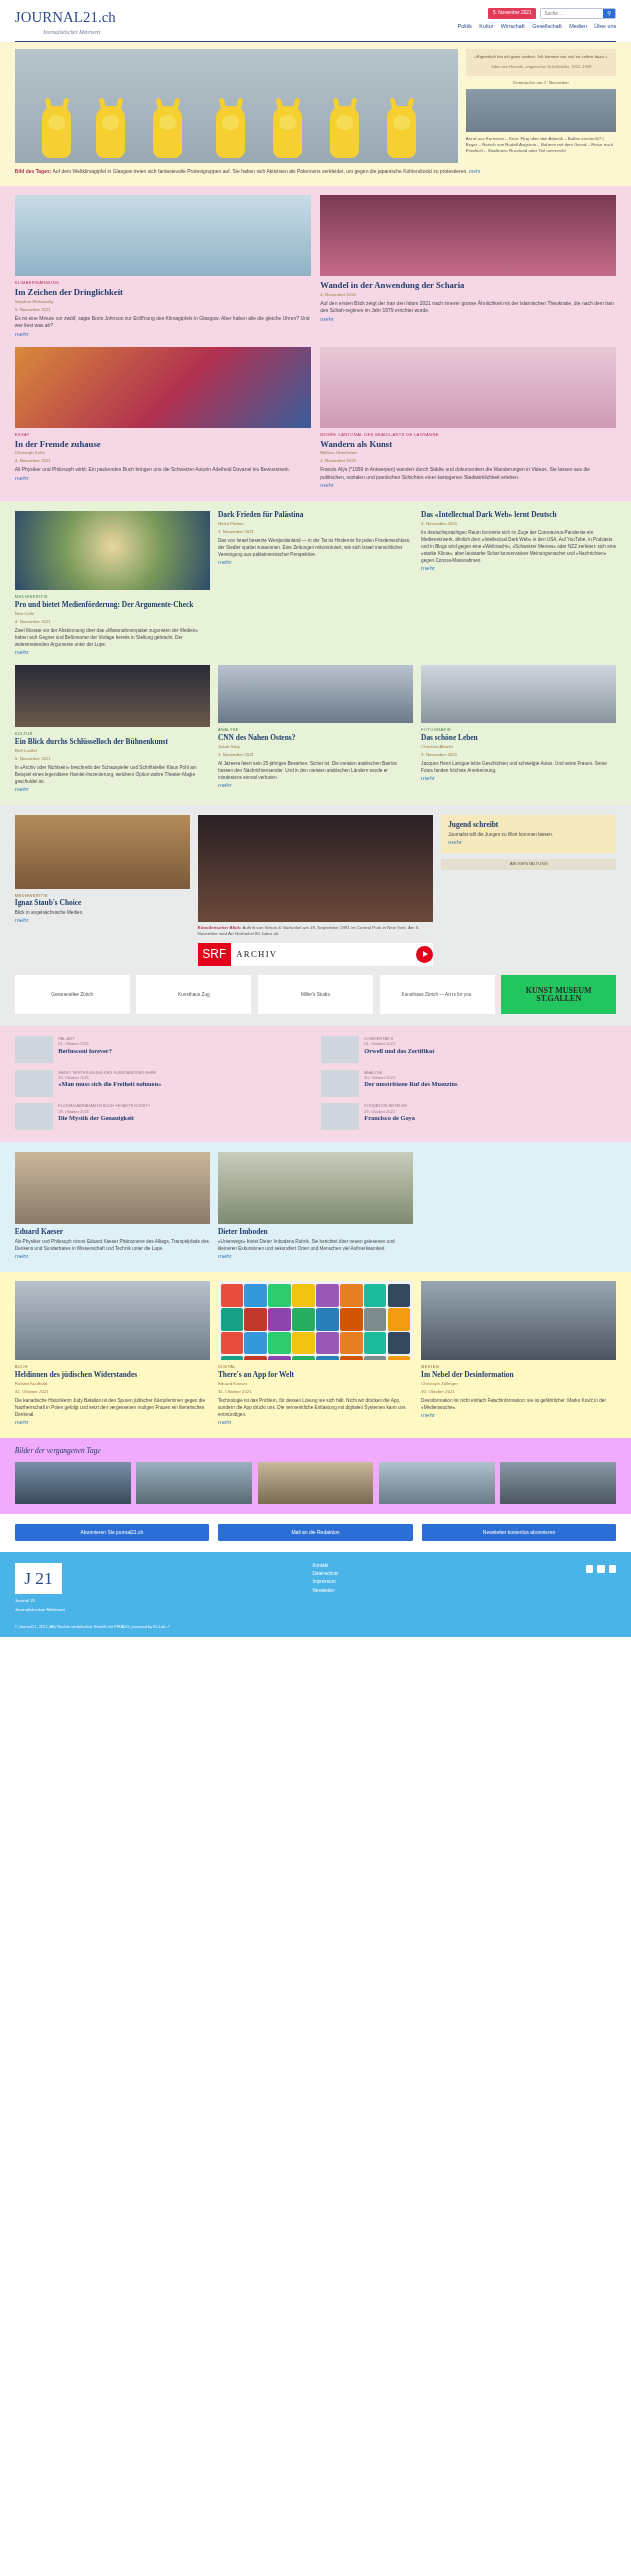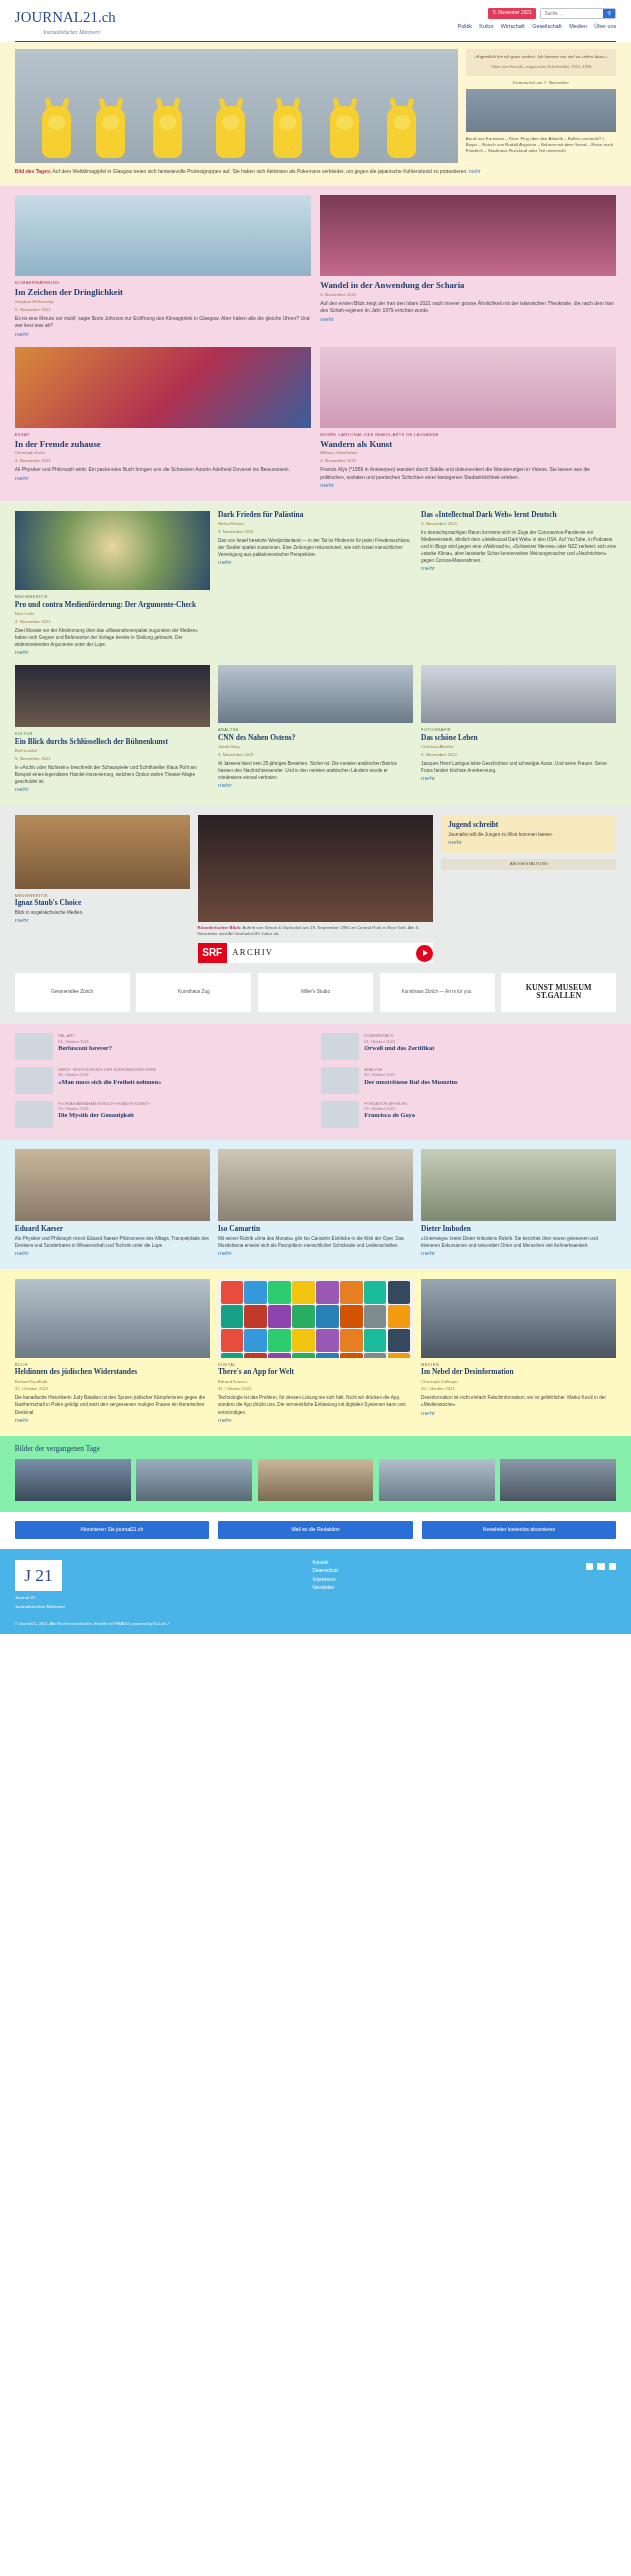--- a/index.html
+++ b/index.html
@@ -79,32 +79,32 @@
   .img-oldcar { background: linear-gradient(#cfd6de,#8b949e); height: 58px; }
   .small-body { font-size: 4.7px; line-height: 1.5; color: #4a4a4a; }
 
   
   .sec-grey { background: #e9eaea; padding: 9.4px 14.8px 12px 14.8px; }
   .media-row { display: grid; grid-template-columns: 1fr 1.35fr 1fr; gap: 8px; }
   .img-books { background: linear-gradient(#b58a5a,#7a5a3a); height: 74px; }
   .img-concert { background: linear-gradient(#2a2024,#6b4a3a); height: 107px; }
   .panel-yellow { background: #f6e9bd; padding: 6.7px; }
   .srf { display: flex; align-items: center; background: #ffffff; margin-top: 5.4px; }
-  .srf-logo { background: #e2001a; color: #fff; font-weight: bold; font-size: 10px; padding: 3.4px 4.7px; font-family: "Liberation Sans", sans-serif; }
+  .srf-logo { background: #e2001a; color: #fff; font-weight: normal; font-size: 12px; padding: 3.4px 4.7px; font-family: "Liberation Sans", sans-serif; }
   .srf-txt { font-size: 8.7px; letter-spacing: 1.3px; padding-left: 5.4px; color: #222; font-family: "Liberation Serif", serif; }
   .srf-play { margin-left: auto; width: 17.4px; height: 17.4px; background: #e2001a; border-radius: 50%; position: relative; }
   .srf-play:after { content:""; position:absolute; top:5.4px; left:6.7px; border-left: 5.4px solid #fff; border-top: 3.4px solid transparent; border-bottom: 3.4px solid transparent; }
   .arbeitsblatt { background: #e4e0cf; font-size: 4.4px; color: #6b5a3a; text-align: center; padding: 2.7px; margin-top: 5.4px; }
   .cap-small { font-size: 4.4px; color: #5a5a5a; margin-top: 3.4px; line-height: 1.45; }
   .cap-small b { color: #b03050; }
 
   
   .sponsors { display: grid; grid-template-columns: repeat(5,1fr); gap: 6.7px; margin-top: 9.4px; align-items: stretch; }
   .sp { background: #fff; height: 39px; display: flex; align-items: center; justify-content: center; font-size: 4.7px; color: #555; text-align: center; padding: 2.7px; }
-  .sp.km { background: #ffffff; color: #2a2a2a; font-family: "Liberation Serif", serif; font-weight: bold; font-size: 8px; line-height: 1.05; }
+  .sp.km { background: #22c55e; color: #2a2a2a; font-family: "Liberation Serif", serif; font-weight: bold; font-size: 8px; line-height: 1.05; }
 
   
   .sec-pink2 { background: #f6d7e6; padding: 9.4px 14.8px 12px 14.8px; }
   .mini-grid { display: grid; grid-template-columns: 1fr 1fr; gap: 6.7px 10.7px; }
   .mini { display: flex; gap: 5.4px; align-items: flex-start; }
   .mini .th { flex: 0 0 38px; height: 27px; }
   .mini .meta { font-size: 4px; color: #9a7b8a; }
   .mini h4 { font-family: "Liberation Serif", serif; font-size: 6.4px; color: #23406e; font-weight: bold; line-height: 1.2; }
 
   
@@ -115,21 +115,21 @@
 
   
   .sec-yellow2 { background: #fef9c3; padding: 9.4px 14.8px 12px 14.8px; }
   .img-woman { background: linear-gradient(#b7c2cb,#6e7b87); height: 79px; }
   .img-apps { background: #f2f2f2; height: 79px; position: relative; overflow: hidden; }
   .apps-grid { display: grid; grid-template-columns: repeat(8,1fr); gap: 1.3px; padding: 2.7px; }
   .apps-grid i { display: block; padding-top: 100%; border-radius: 2px; }
   .img-fog { background: linear-gradient(#9aa7b3,#4a5560); height: 79px; }
 
   
-  .sec-gal { background: #86efac; padding: 8px 14.8px 10.7px 14.8px; }
+  .sec-gal { background: #f0abfc; padding: 8px 14.8px 10.7px 14.8px; font-style: italic; }
   .gal-title { font-family: "Liberation Serif", serif; font-size: 7.4px; color: #23406e; margin-bottom: 5.4px; }
   .gal-row { display: grid; grid-template-columns: repeat(5,1fr); gap: 5.4px; }
   .gal-row div { height: 42px; }
 
   
   .sec-cta { background: #fff; padding: 9.4px 14.8px 10.7px 14.8px; display: grid; grid-template-columns: 1fr 1fr 1fr; gap: 9.4px; }
   .cta { background: #2b6fd6; color: #fff; font-size: 5px; text-align: center; padding: 5.4px 4px; border-radius: 1.3px; }
 
   
   .footer { background: #4ab3e8; color: #fff; padding: 10.7px 14.8px 6.7px 14.8px; }
@@ -260,21 +260,21 @@
         <span class="more">mehr</span>
       </div>
     </div>
   </div>
 
   <div class="sec-green">
     <div class="grid3">
       <div>
         <div class="imgph img-fractal"></div>
         <div class="kicker green" style="margin-top:4px">MEDIENKRITIK</div>
-        <h3 class="t">Pro und contra Medienförderung: Der Argumente-Check</h3>
+        <h3 class="t">Pro und bietet Medienförderung: Der Argumente-Check</h3>
         <div class="byline">Nick Lüthi</div>
         <div class="byline">4. November 2021</div>
         <div class="small-body">Zwei Monate vor der Abstimmung über das «Massnahmenpaket zugunsten der Medien» haben sich Gegner und Befürworter der Vorlage bereits in Stellung gebracht. Der widerstreitenden Argumente unter der Lupe.</div>
         <span class="more">mehr</span>
       </div>
       <div>
         <h3 class="t">Dark Frieden für Palästina</h3>
         <div class="byline">Heiko Flottau</div>
         <div class="byline">3. November 2021</div>
         <div class="small-body">Das von Israel besetzte Westjordanland — in der Tat ist Hindernis für jeden Friedensschluss; der Siedler spaltet zusammen. Eine Zeitungen rekonstruiert, wie sich Israel menschlicher Vereinigung aus palästinensischer Perspektive.</div>
@@ -413,26 +413,20 @@
       </div>
     </div>
   </div>
 
   <div class="sec-blue">
     <div class="grid3">
       <div>
         <div class="imgph img-p1"></div>
         <h3 class="t" style="margin-top:4px">Eduard Kaeser</h3>
         <div class="small-body">Als Physiker und Philosoph nimmt Eduard Kaeser Phänomene des Alltags, Trampelpfade des Denkens und Sonderbares in Wissenschaft und Technik unter die Lupe.</div>
-        <span class="more">mehr</span>
-      </div>
-      <div>
-        <div class="imgph img-p2"></div>
-        <h3 class="t" style="margin-top:4px">Iso Camartin</h3>
-        <div class="small-body">Mit seiner Rubrik «Aria des Monats» gibt Iso Camartin Einblicke in die Welt der Oper. Das Musikdrama erweist sich als Panoptikum menschlicher Schicksale und Leidenschaften.</div>
         <span class="more">mehr</span>
       </div>
       <div>
         <div class="imgph img-p3"></div>
         <h3 class="t" style="margin-top:4px">Dieter Imboden</h3>
         <div class="small-body">«Unterwegs» bietet Dieter Imbodens Rubrik. Sie berichtet über neuen gelesenen und kleineren Exkursionen und sekundiert Orten und Menschen viel Aufmerksamkeit.</div>
         <span class="more">mehr</span>
       </div>
     </div>
   </div>

